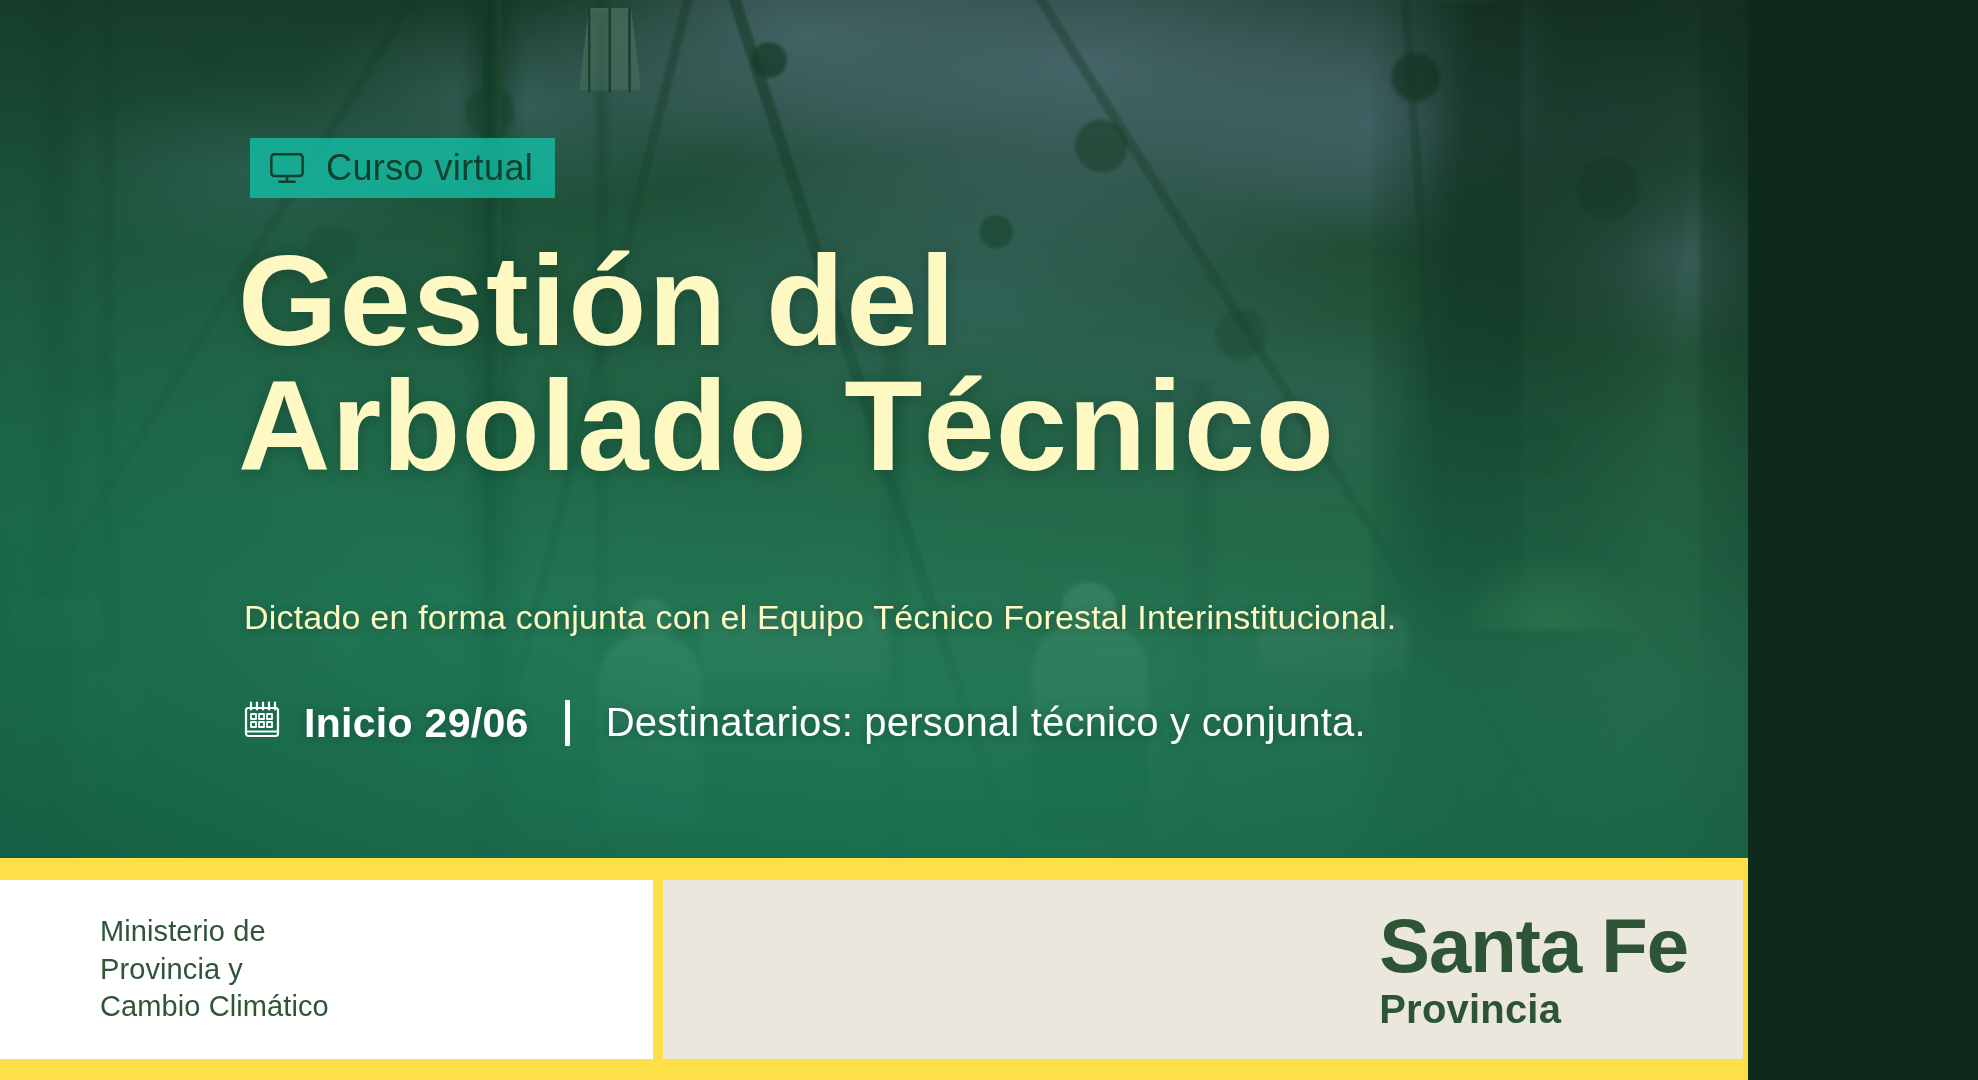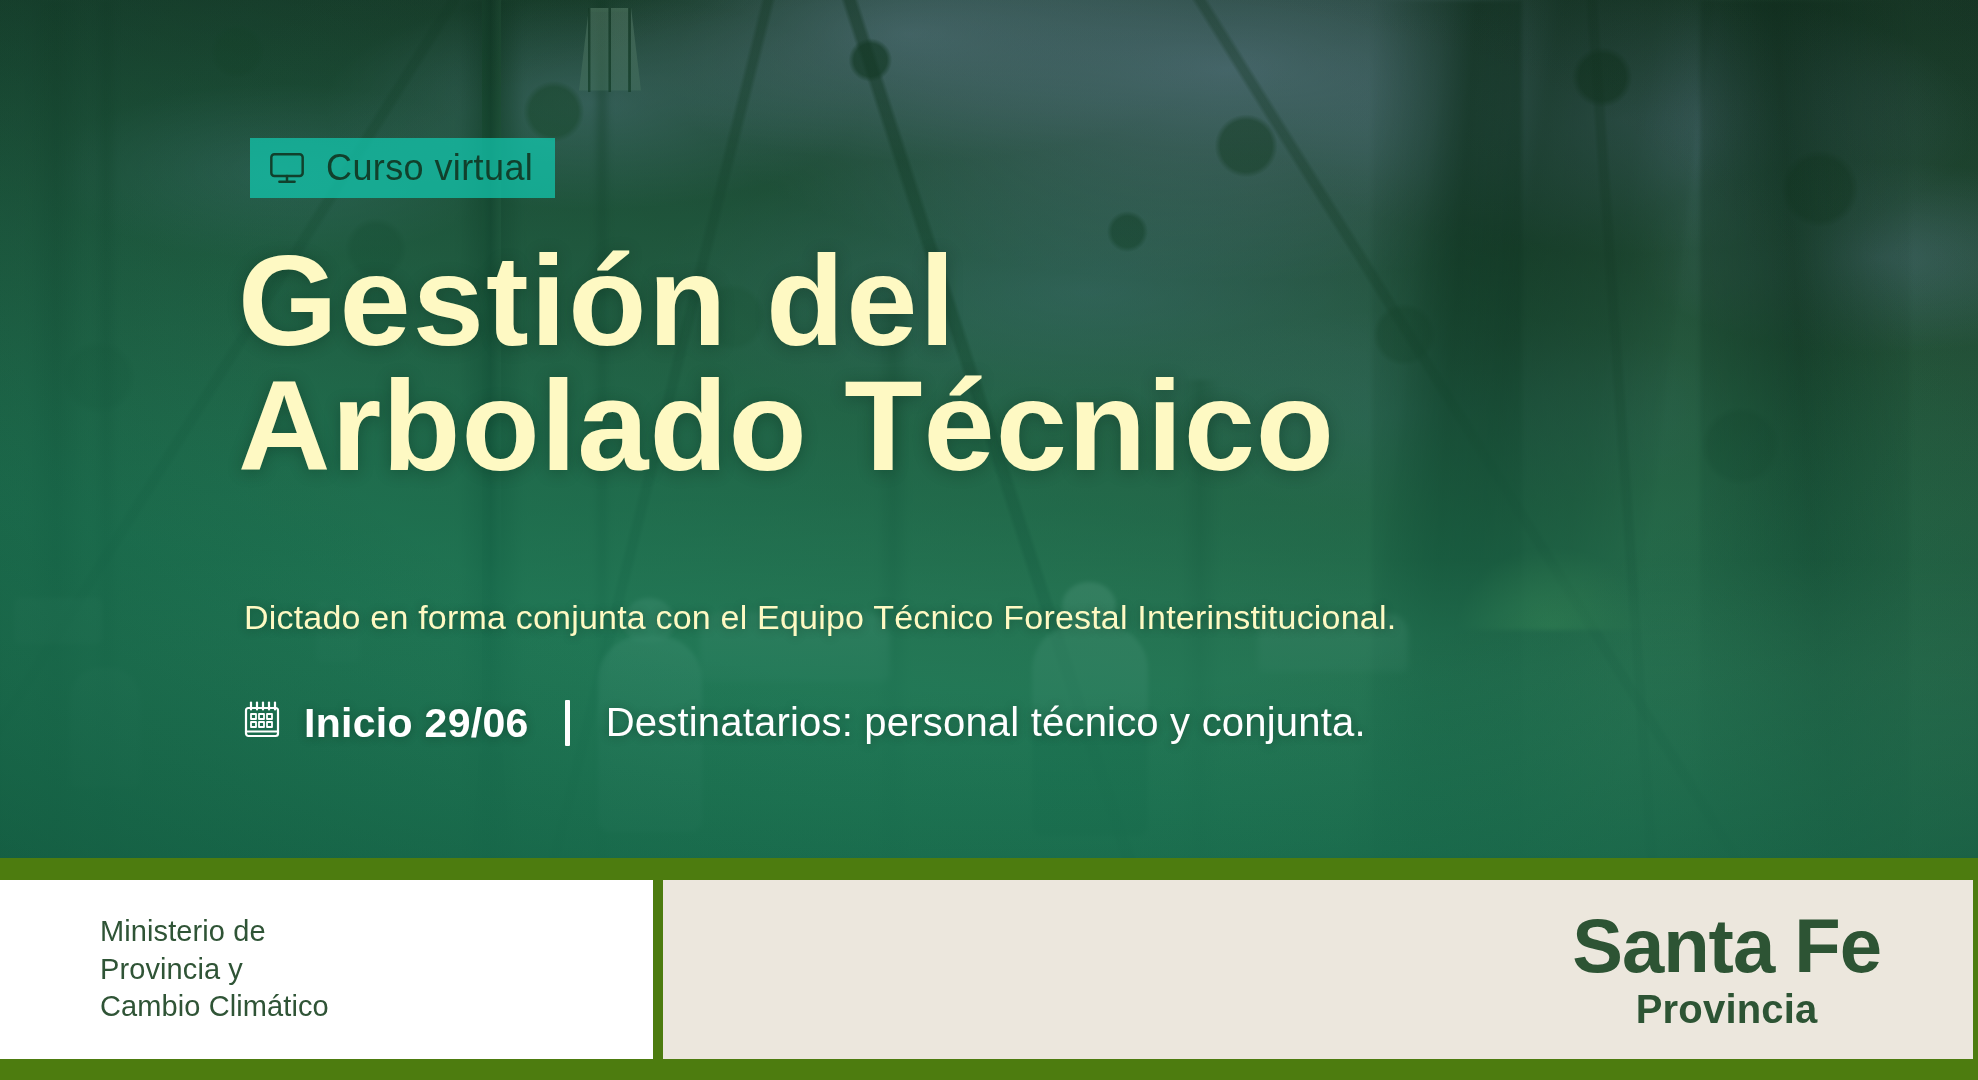--- a/index.html
+++ b/index.html
@@ -2,21 +2,21 @@
 <html><head>
 <meta charset="utf-8">
 <title>Gestión del Arbolado Público</title>
 <style>
   * { margin:0; padding:0; box-sizing:border-box; }
   html,body { background:#0e2a1c; }
   body { font-family:"Liberation Sans", sans-serif; }
 
   .canvas{
     position:relative;
-    width:1978px; height:1080px;
+    width:1748px; height:1080px;
     overflow:hidden;
     background:#1d4b33;
   }
 
   
   .photo{ position:absolute; inset:0 0 222px 0; overflow:hidden; background:#2b4a35; }
 
   .photo-base{
     position:absolute; inset:0;
     background:
@@ -198,38 +198,38 @@
   .meta-start{ font-size:41px; font-weight:700; letter-spacing:.3px; }
   .meta-sep{
     display:inline-block; width:5px; height:46px; background:#fff;
     margin:0 36px; flex:none; border-radius:1px;
   }
   .meta-audience{ font-size:40px; font-weight:400; letter-spacing:.2px; }
 
   
   .footer{
     position:absolute; left:0; right:0; bottom:0; height:222px;
-    background:#4d7c0f;
+    background:#fde047;
   }
   .footer-left{
     position:absolute; left:0; top:22px; width:653px; bottom:21px;
     background:#ffffff;
     display:flex; align-items:center;
   }
   .ministry{
     margin-left:100px;
     color:#2f5436; font-size:29px; line-height:1.30; font-weight:400;
     letter-spacing:.1px;
   }
   .footer-right{
     position:absolute; left:663px; top:22px; right:5px; bottom:21px;
     background:#ece7dd;
     display:flex; align-items:center; justify-content:flex-end;
   }
-  .brand{ margin-right:92px; text-align:center; color:#2d5434; }
+  .brand{ margin-right:55px; color:#2d5434; }
   .brand-name{ font-size:76px; font-weight:700; line-height:.96; letter-spacing:-1px; }
   .brand-sub{ font-size:40px; font-weight:700; line-height:1; margin-top:6px; letter-spacing:.2px; }
 </style>
 </head>
 <body>
 
 <div class="canvas">
 
   <div class="photo">
     <div class="photo-base"></div>

